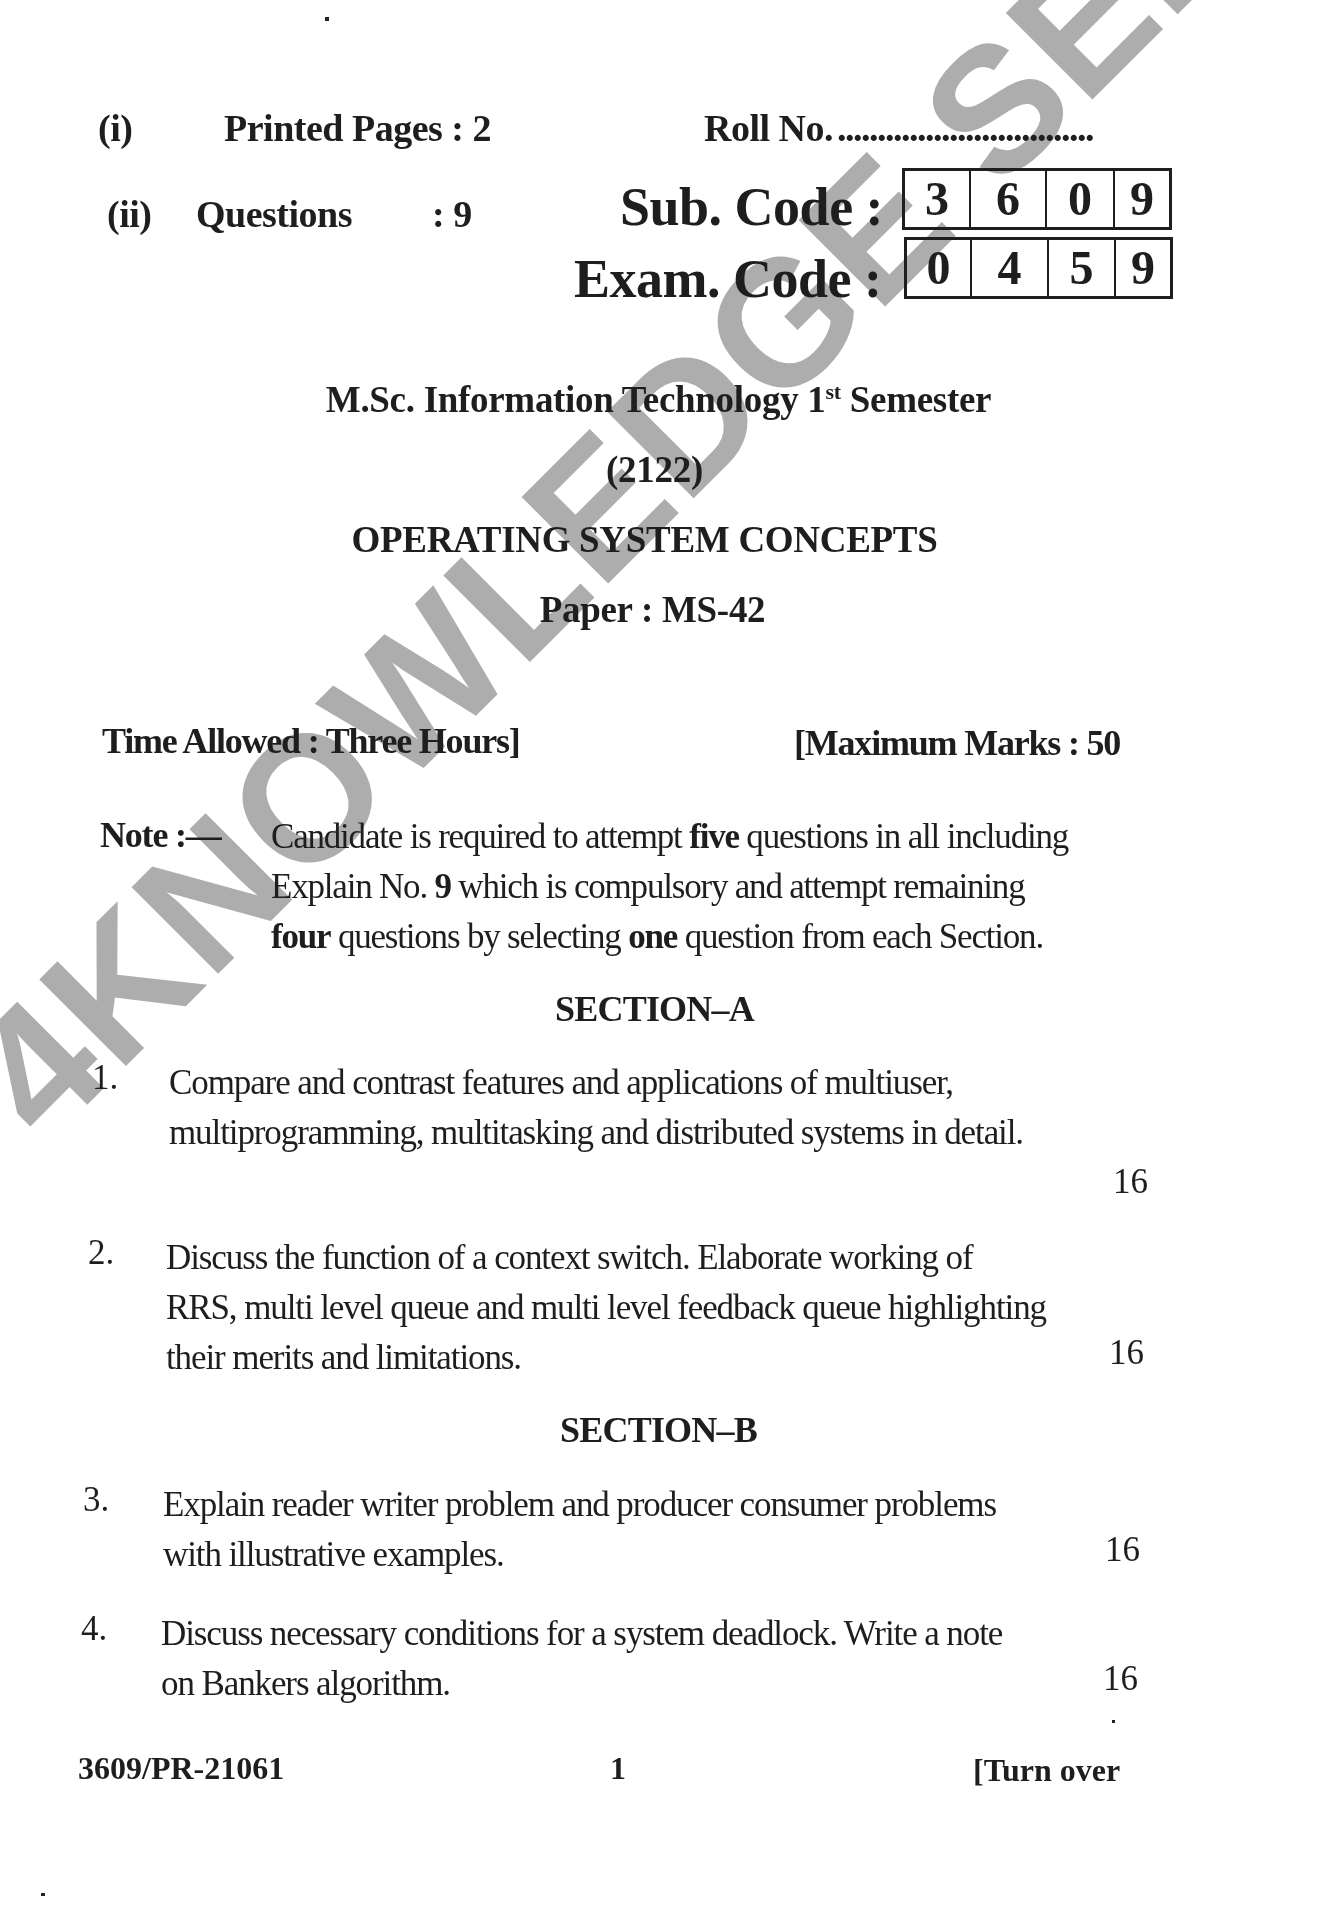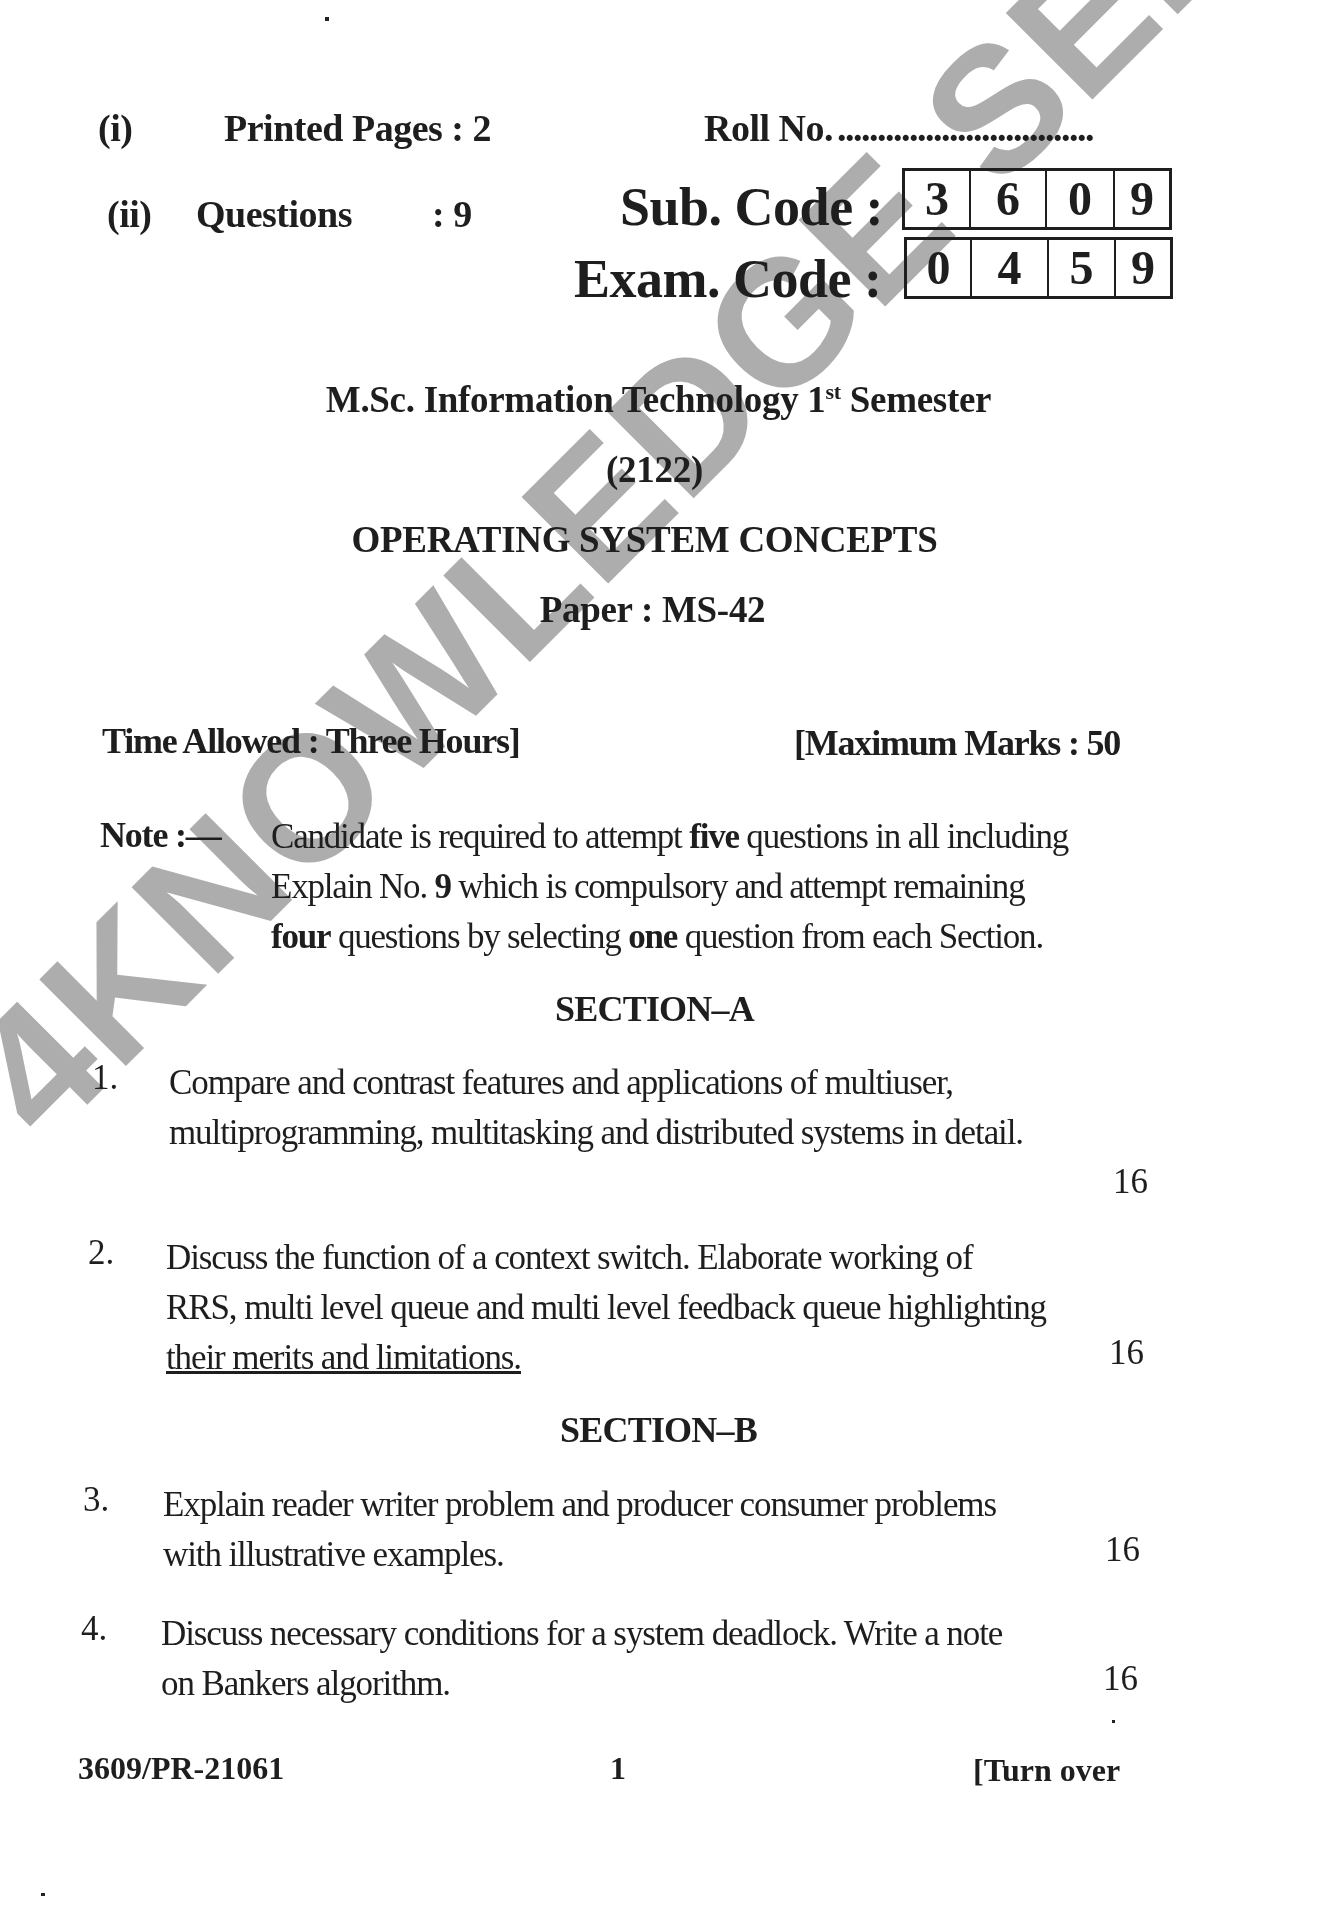--- a/index.html
+++ b/index.html
@@ -110,21 +110,21 @@
   <div class="qtext" style="left:169px;top:1058px;width:990px;">
     <div style="white-space:nowrap;">Compare and contrast features and applications of multiuser,</div>
     <div style="white-space:nowrap;">multiprogramming, multitasking and distributed systems in detail.</div>
   </div>
   <span class="marks" style="left:1113px;top:1162px;">16</span>
 
   <span class="qnum" style="left:88px;top:1233px;">2.</span>
   <div class="qtext" style="left:166px;top:1233px;width:990px;">
     <div style="white-space:nowrap;">Discuss the function of a context switch. Elaborate working of</div>
     <div style="white-space:nowrap;">RRS, multi level queue and multi level feedback queue highlighting</div>
-    <div style="white-space:nowrap;text-decoration:underline;">their merits and limitations.</div>
+    <div style="white-space:nowrap;">their merits and limitations.</div>
   </div>
   <span class="marks" style="left:1109px;top:1333px;">16</span>
 
   <div class="section-title" style="top:1409px;left:-2px;">SECTION–B</div>
 
   <span class="qnum" style="left:83px;top:1480px;">3.</span>
   <div class="qtext" style="left:163px;top:1480px;width:990px;">
     <div style="white-space:nowrap;">Explain reader writer problem and producer consumer problems</div>
     <div style="white-space:nowrap;">with illustrative examples.</div>
   </div>

